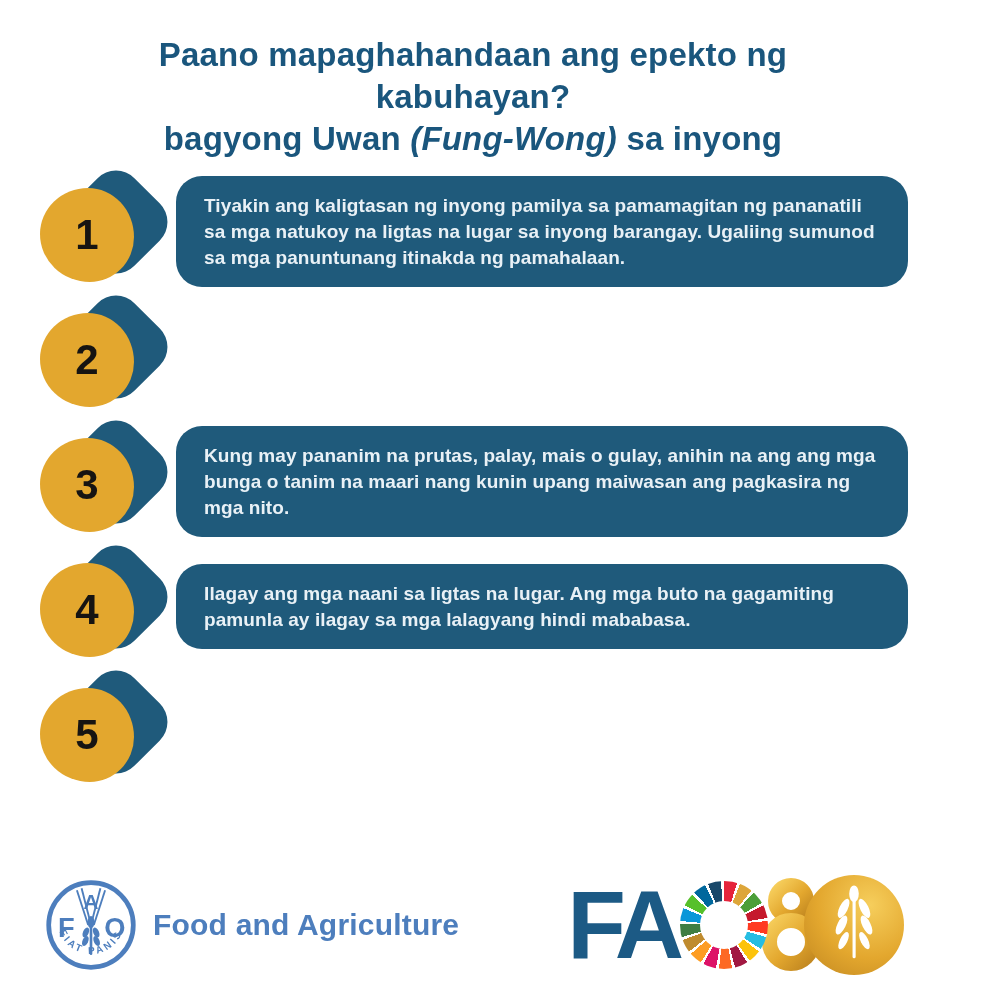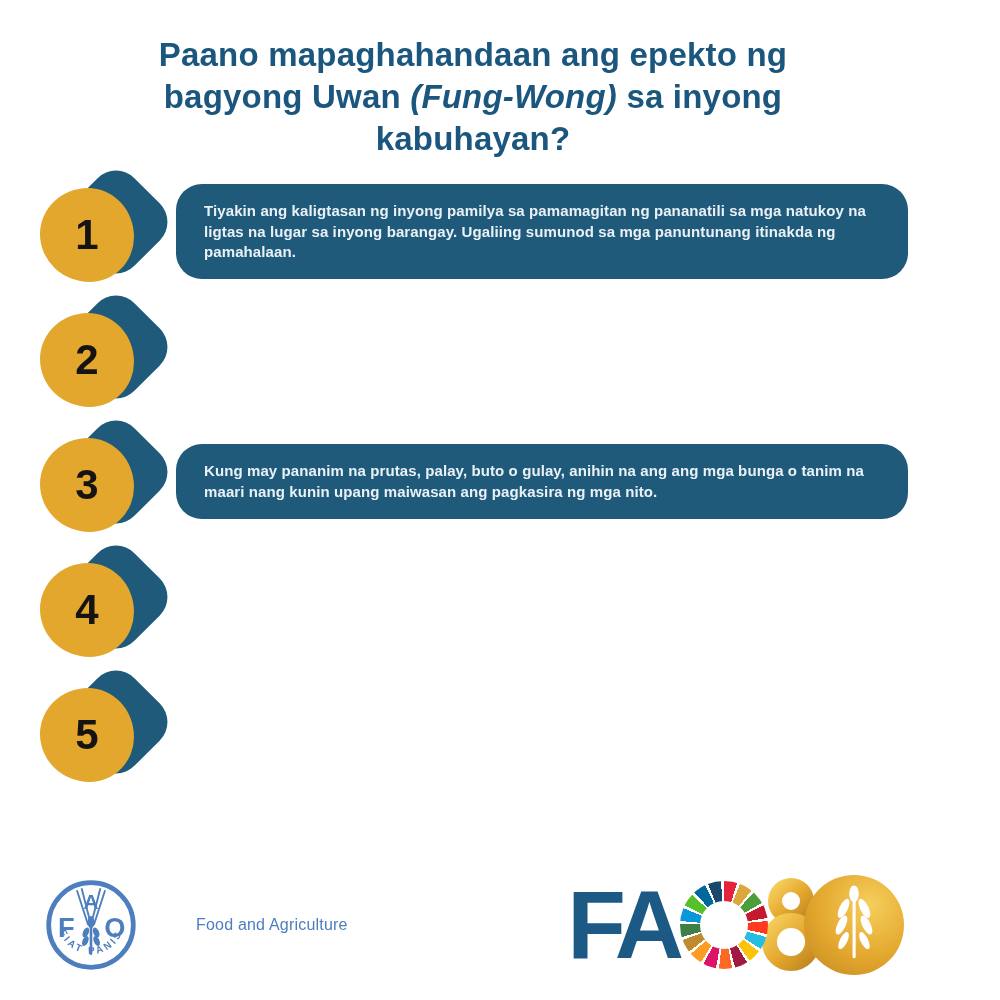--- a/index.html
+++ b/index.html
@@ -21,28 +21,28 @@
   .badge-back { position:absolute; left:34px; top:2px; width:88px; height:88px;
     background:var(--teal,#1F5A7B); border-radius:26px; transform:rotate(45deg); }
   .badge-circle { position:absolute; left:2px; top:12px; width:94px; height:94px;
     background:var(--gold,#E3A72E);
     border-radius:51% 49% 47% 53% / 49% 52% 48% 51%;
     display:flex; align-items:center; justify-content:center; }
   .badge-num { font-size:42px; font-weight:800; color:var(--number,#161412); }
 
   .card { flex:1; background:var(--teal,#1F5A7B); border-radius:26px;
     padding:17px 28px; color:var(--card-text,#E9F1F6);
-    font-size:15px; font-weight:bold; line-height:1.35; letter-spacing:0.1px; }
+    font-size:19px; font-weight:bold; line-height:1.35; letter-spacing:0.1px; }
 
   
   .footer { margin-top:auto; display:flex; align-items:center;
     justify-content:space-between; padding:0 4px 8px 6px; }
   .fao-left { display:flex; align-items:center; gap:15px; }
-  .org-name { color:var(--fao-blue,#4D7EBD); font-weight:normal; font-size:16px;
-    line-height:1.2; letter-spacing:0.2px;margin-left:43px; }
+  .org-name { color:var(--fao-blue,#4D7EBD); font-weight:bold; font-size:30px;
+    line-height:1.2; letter-spacing:0.2px; }
 
   .fao80 { display:flex; align-items:center; }
   .fao80-fa { color:var(--fao80-blue,#1C5A85); font-weight:bold; font-size:96px;
     letter-spacing:-6px; line-height:1; }
   .sdg-wheel { position:relative; width:88px; height:88px; border-radius:50%;
     margin-left:2px; flex:none; }
   .sdg-hole { position:absolute; inset:20px; background:#fff; border-radius:50%; }
   .fao80-eight { margin-left:-8px; margin-top:2px; flex:none; }
   .fao80-zero { position:relative; width:100px; height:100px; border-radius:50%;
     margin-left:-18px; flex:none;
@@ -50,22 +50,22 @@
       var(--gold,#E3A72E) 55%, var(--gold-dark,#C08620) 100%); }
   .fao80-zero svg { position:absolute; inset:0; }
 </style>
 </head>
 <body>
 
 <div class="page">
 
   <div class="title">
     <div>Paano mapaghahandaan ang epekto ng</div>
+    <div>kabuhayan?</div>
     <div><span>bagyong Uwan </span><span class="ital">(Fung-Wong)</span><span> sa inyong</span></div>
-    <div>kabuhayan?</div>
   </div>
 
   <div class="rows">
 
     <div class="row">
       <div class="badge">
         <div class="badge-back"></div>
         <div class="badge-circle">
           <span class="badge-num">1</span>
         </div>
@@ -82,30 +82,31 @@
       </div>
     </div>
 
     <div class="row">
       <div class="badge">
         <div class="badge-back"></div>
         <div class="badge-circle">
           <span class="badge-num">3</span>
         </div>
       </div>
-      <div class="card">Kung may pananim na prutas, palay, buto o gulay, anihin na ang ang mga bunga o tanim na maari nang kunin upang maiwasan ang pagkasira ng mga nito.</div>
+      <div class="card">Kung may pananim na prutas, palay, mais o gulay, anihin na ang ang mga bunga o tanim na maari nang kunin upang maiwasan ang pagkasira ng mga nito.</div>
     </div>
 
     <div class="row">
       <div class="badge">
         <div class="badge-back"></div>
         <div class="badge-circle">
           <span class="badge-num">4</span>
         </div>
       </div>
+      <div class="card">Ilagay ang mga naani sa ligtas na lugar. Ang mga buto na gagamiting pamunla ay ilagay sa mga lalagyang hindi mababasa.</div>
     </div>
 
     <div class="row">
       <div class="badge">
         <div class="badge-back"></div>
         <div class="badge-circle">
           <span class="badge-num">5</span>
         </div>
       </div>
     </div>

